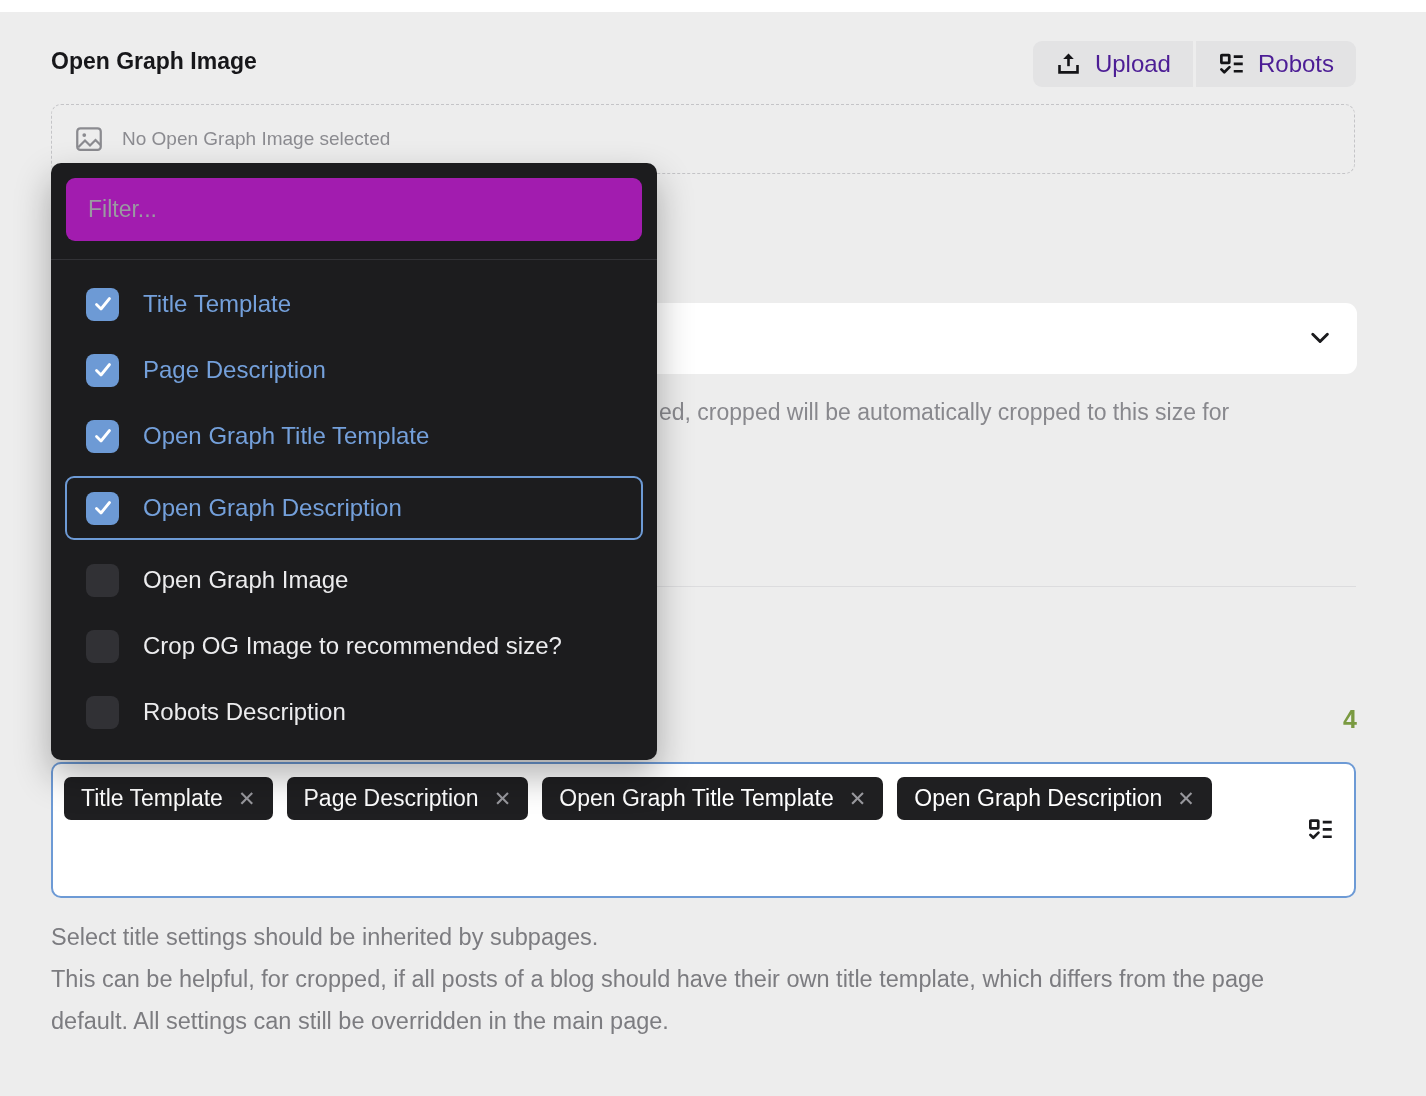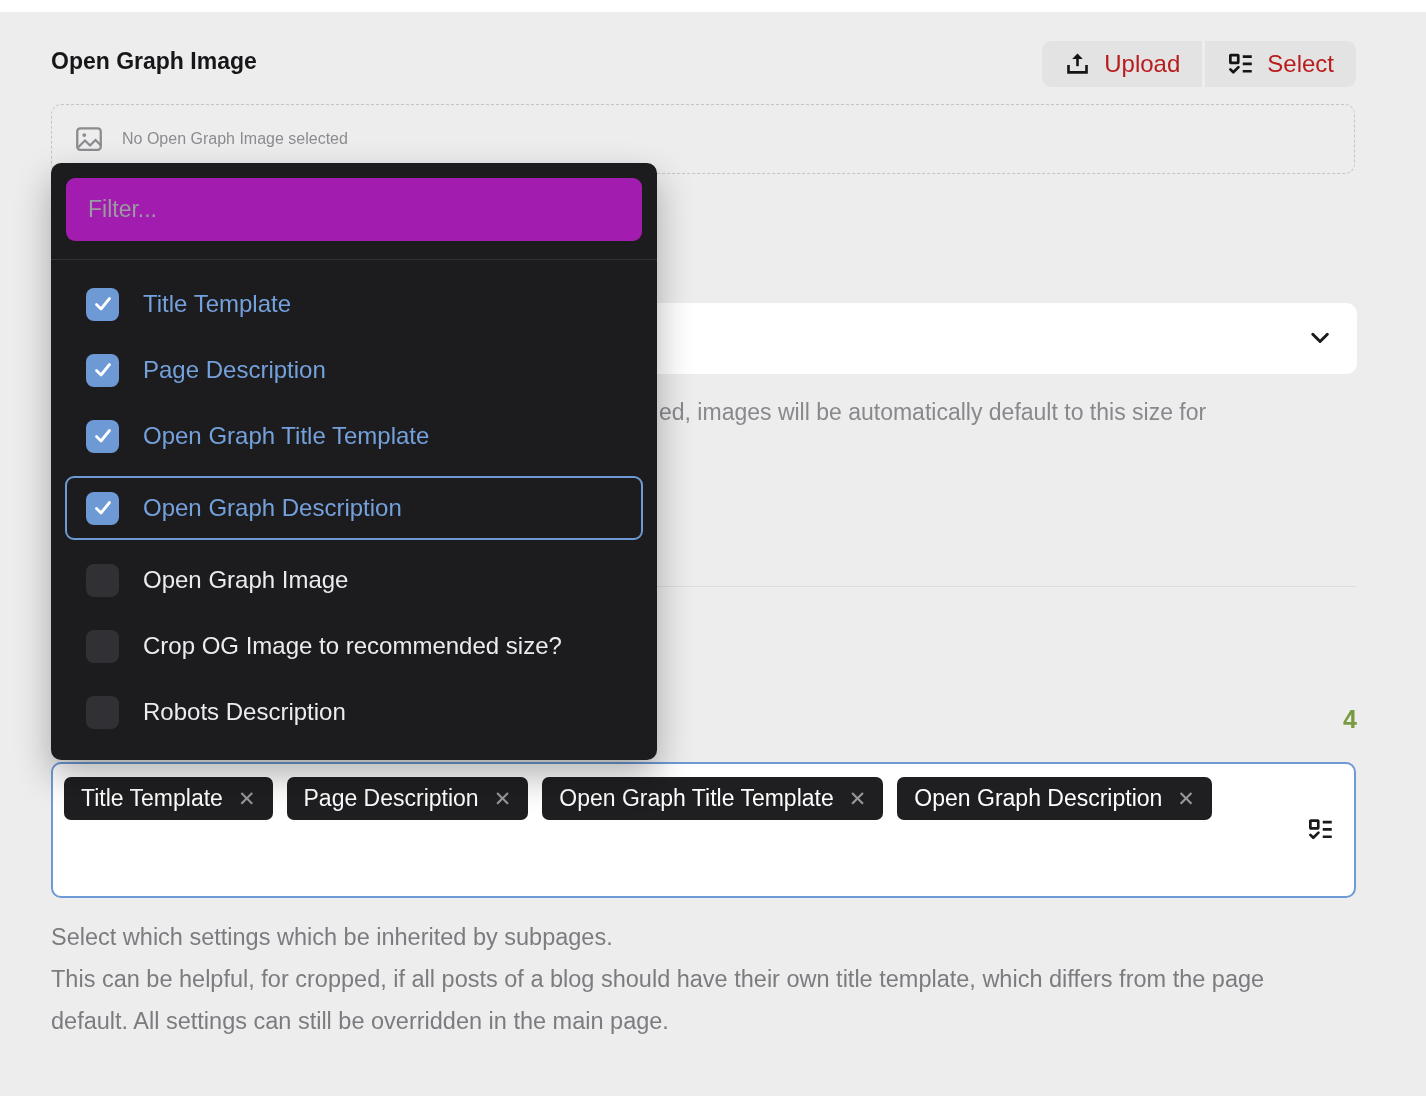--- a/index.html
+++ b/index.html
@@ -13,33 +13,33 @@
   .top-strip { position:absolute; left:0; top:0; width:100%; height:12px; background:#ffffff; }
 
   
   .field-label {
     position:absolute; left:51px; top:48px;
     font-size:23px; font-weight:700; color:#17171a;
   }
   .btn-group { position:absolute; top:41px; right:70px; display:flex; gap:3px; }
   .btn {
     display:flex; align-items:center; gap:13px; height:46px; padding:0 22px;
-    background:#e3e3e4; color:#b91c1c; font-size:24px; cursor:pointer;
+    background:#e3e3e4; color:#4c1d95; font-size:24px; cursor:pointer;
     border:none; font-family:inherit;
   }
   .btn svg { display:block; }
   .btn-upload { border-radius:9px 0 0 9px; }
   .btn-select { border-radius:0 9px 9px 0; }
 
   
   .placeholder-box {
     position:absolute; left:51px; top:104px; width:1304px; height:70px;
     border:1px dashed #c4c4c7; border-radius:10px;
     display:flex; align-items:center; gap:18px; padding:0 22px;
-    color:#8b8b90; font-size:16px;
+    color:#8b8b90; font-size:19px;
   }
 
   
   .size-select {
     position:absolute; left:460px; top:303px; width:897px; height:71px;
     background:#ffffff; border-radius:11px; z-index:1;
   }
   .size-select .chev { position:absolute; right:24px; top:50%; transform:translateY(-50%); }
   .helper-frag {
     position:absolute; left:659px; top:399px; z-index:1;
@@ -124,21 +124,21 @@
       <span>Upload</span>
     </button>
     <button class="btn btn-select">
       <span style="display:flex;">
         <svg width="27" height="27" viewBox="0 0 24 24" fill="none" stroke="#141417" stroke-width="2.4">
           <rect x="3" y="3.6" width="7" height="7" rx="0.5"></rect>
           <path d="M14 5h8M14 11.5h8M14 18h8"></path>
           <path d="M3 16.3l2.6 2.6 4.6-4.6" stroke-linecap="round" stroke-linejoin="round"></path>
         </svg>
       </span>
-      <span>Select</span>
+      <span>Robots</span>
     </button>
   </div>
 
   <div class="placeholder-box">
     <span style="display:flex;">
       <svg width="30" height="30" viewBox="0 0 24 24" fill="none" stroke="#8b8b90" stroke-width="1.8">
         <rect x="2.6" y="3.4" width="18.8" height="17.2" rx="2.5"></rect>
         <circle cx="8.2" cy="8.8" r="1.5" fill="#8b8b90" stroke="none"></circle>
         <path d="M3.4 18.6l5.4-5.4 4 4 4.4-4.4 4 4"></path>
       </svg>
@@ -146,21 +146,21 @@
     <span>No Open Graph Image selected</span>
   </div>
 
   <div class="size-select">
     <span class="chev">
       <svg width="27" height="27" viewBox="0 0 24 24" fill="none" stroke="#1a1a1d" stroke-width="2.6" stroke-linecap="round" stroke-linejoin="round">
         <polyline points="6,9.5 12.5,16 19,9.5"></polyline>
       </svg>
     </span>
   </div>
-  <div class="helper-frag">ed, images will be automatically default to this size for</div>
+  <div class="helper-frag">ed, cropped will be automatically cropped to this size for</div>
   <div class="divider-light"></div>
   <div class="count-badge">4</div>
 
   <div class="tags-field">
     <div class="tags-wrap">
       <span class="tag">
         <span>Title Template</span>
         <span class="x">✕</span>
       </span>
       <span class="tag">
@@ -179,21 +179,21 @@
     <span class="tags-toggle">
       <svg width="27" height="27" viewBox="0 0 24 24" fill="none" stroke="#1a1a1d" stroke-width="2.4">
         <rect x="3" y="3.6" width="7" height="7" rx="0.5"></rect>
         <path d="M14 5h8M14 11.5h8M14 18h8"></path>
         <path d="M3 16.3l2.6 2.6 4.6-4.6" stroke-linecap="round" stroke-linejoin="round"></path>
       </svg>
     </span>
   </div>
 
   <div class="instructions">
-    <p>Select which settings which be inherited by subpages.</p>
+    <p>Select title settings should be inherited by subpages.</p>
     <p>This can be helpful, for cropped, if all posts of a blog should have their own title template, which differs from the page default. All settings can still be overridden in the main page.</p>
   </div>
 
   <div class="panel">
     <input class="filter-input" type="text" placeholder="Filter..." style="">
     <div class="panel-divider"></div>
     <div class="options">
 
       <div class="option checked">
         <span class="cb">

